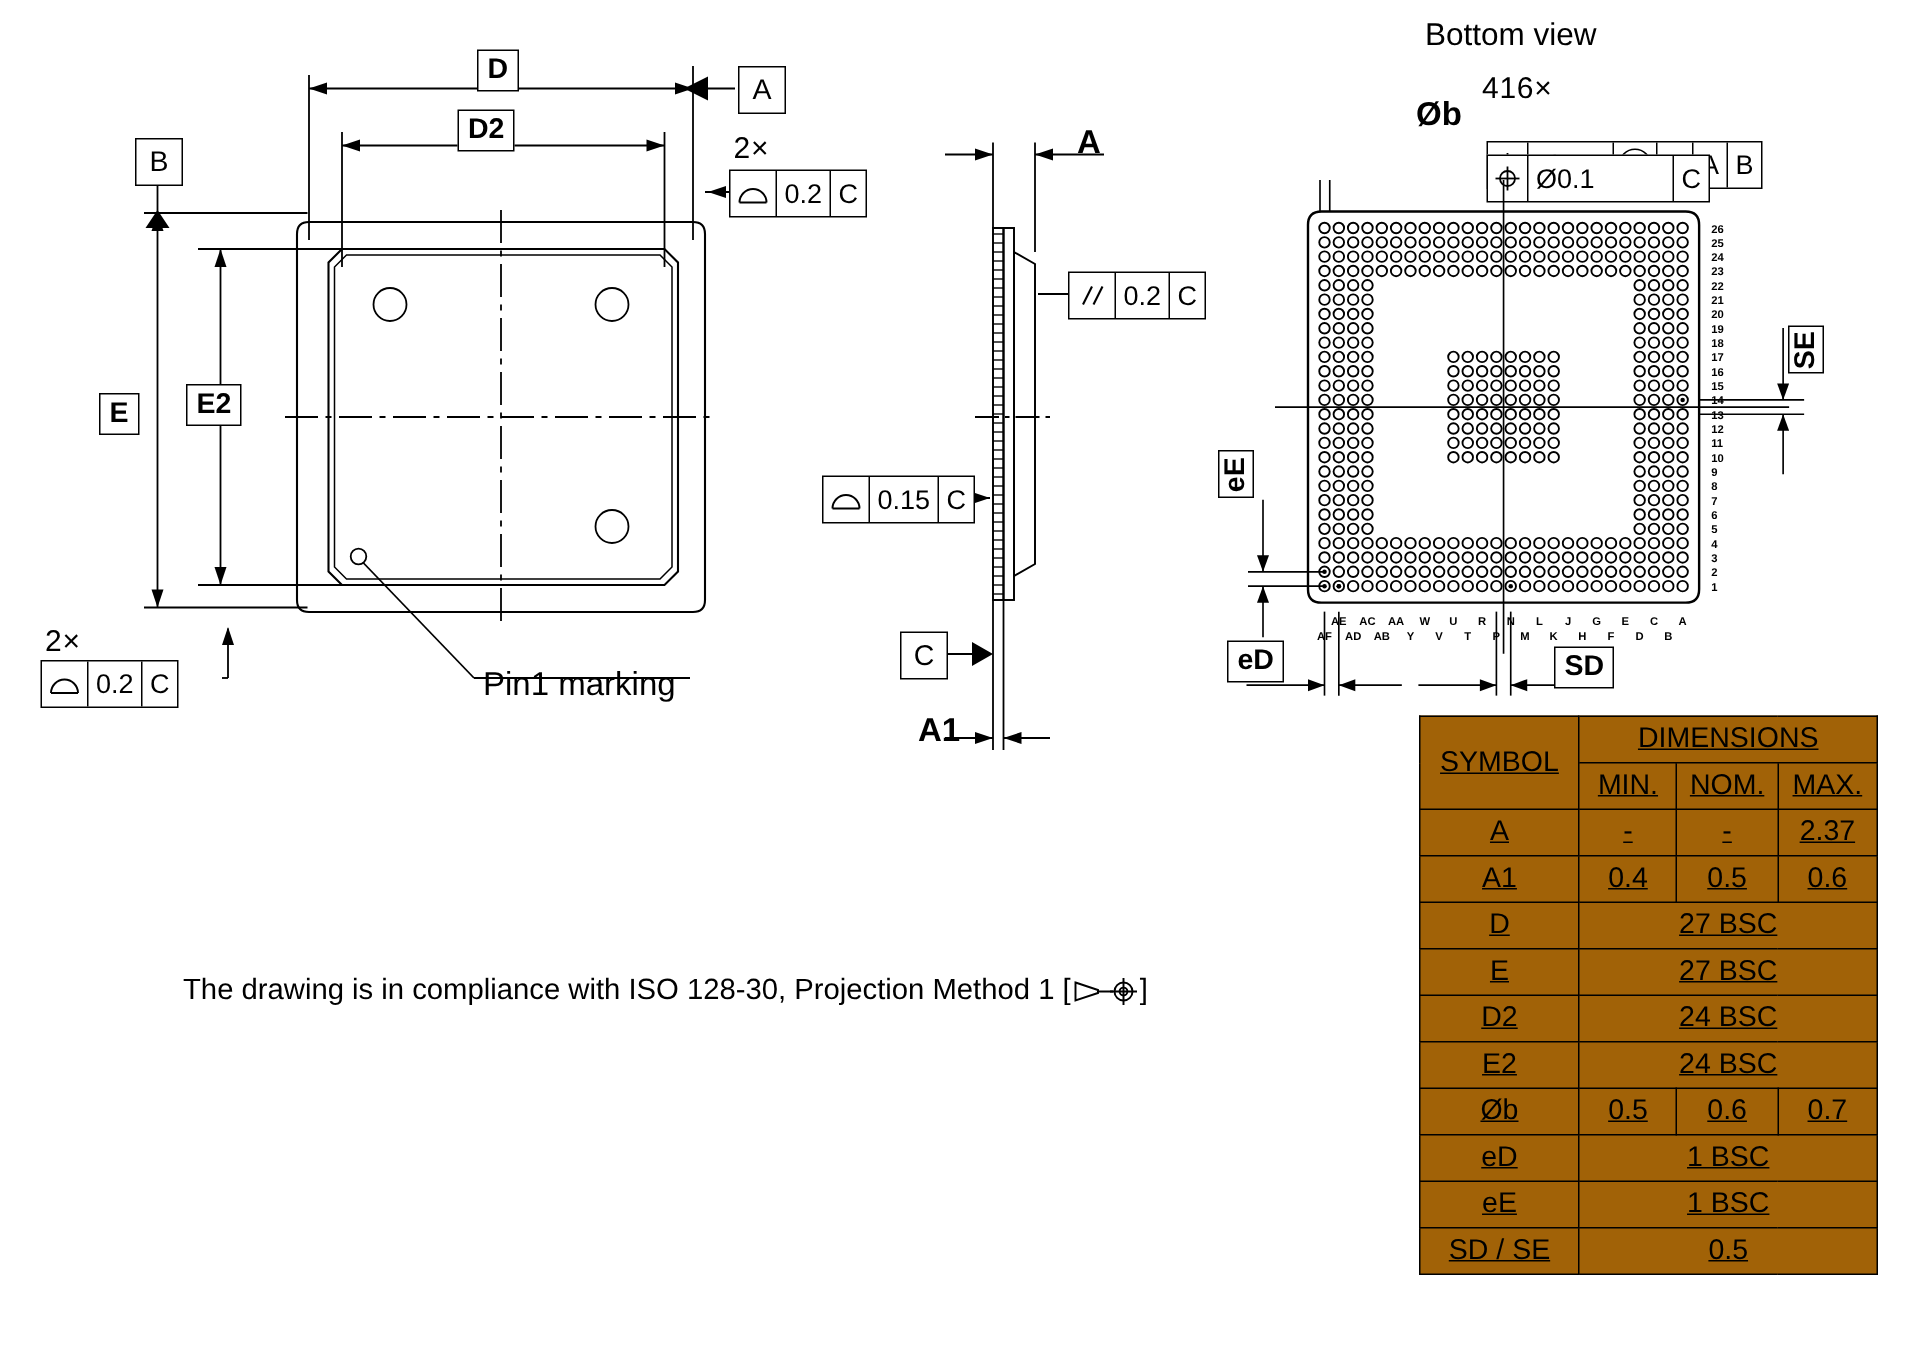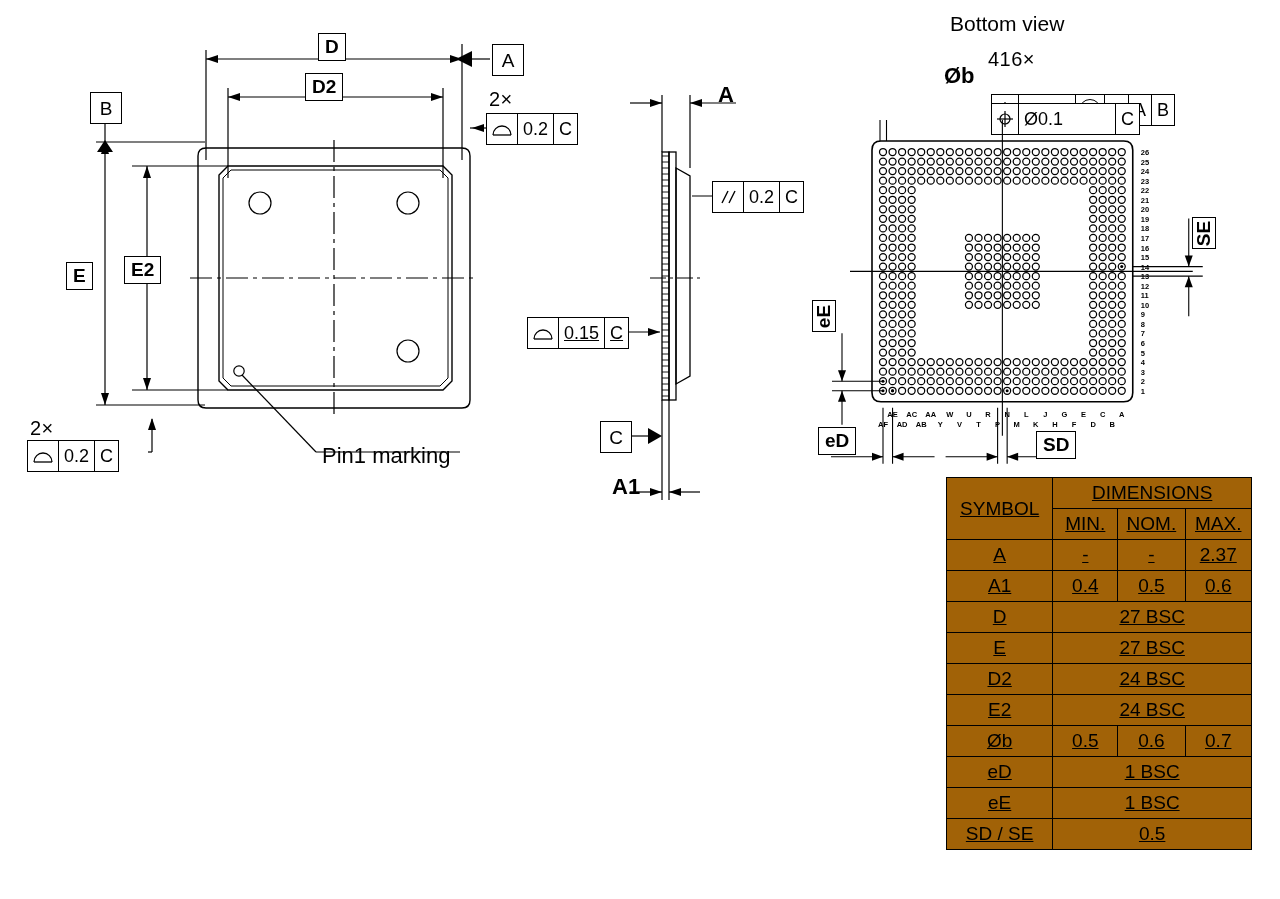--- a/index.html
+++ b/index.html
@@ -250,21 +250,21 @@
   <div class="sym">
     <svg width="22" height="16" viewBox="0 0 22 16">
         <line x1="5" y1="14" x2="11" y2="2" stroke="#000" stroke-width="1.4"></line>
         <line x1="12" y1="14" x2="18" y2="2" stroke="#000" stroke-width="1.4"></line>
       </svg>
   </div>
   <div>0.2</div>
   <div>C</div>
 </div>
 
-<div class="fcf" style="left:527px;top:317px;text-decoration:underline;">
+<div class="fcf" style="left:548px;top:317px;">
   <div class="sym">
     <svg width="22" height="16" viewBox="0 0 22 16">
         <path d="M2,14 A9,9 0 0 1 20,14" fill="none" stroke="#000" stroke-width="1.3"></path>
         <line x1="2" y1="14" x2="20" y2="14" stroke="#000" stroke-width="1.3"></line>
       </svg>
   </div>
   <div>0.15</div>
   <div>C</div>
 </div>
 
@@ -824,20 +824,33 @@
 <div class="boxlbl" style="left:812px;top:300px;width:22px;height:30px;padding:0;">
   <span class="rot90">eE</span>
 </div>
 <div class="boxlbl" style="left:818px;top:427px;">eD</div>
 <div class="boxlbl" style="left:1036px;top:431px;">SD</div>
 <div class="boxlbl" style="left:1192px;top:217px;width:22px;height:30px;padding:0;">
   <span class="rot90">SE</span>
 </div>
 
 <div class="notes" style="left:122px;top:646px;">
+  <div>
+    <span>The drawing is in compliance with ISO 128-30, Projection Method 1 [</span><span style="display:inline-block;vertical-align:-5px;">
+      <svg width="46" height="20" viewBox="0 0 46 20">
+          <g fill="none" stroke="#000" stroke-width="1.3">
+        <path d="M3,4 L18,9 L18,11 L3,16 Z"></path>
+        <line x1="18" y1="10" x2="28" y2="10"></line>
+        <circle cx="35" cy="10" r="6"></circle>
+            <circle cx="35" cy="10" r="2.6"></circle>
+        <line x1="35" y1="1" x2="35" y2="19"></line>
+            <line x1="26" y1="10" x2="44" y2="10"></line>
+      </g>
+        </svg></span><span>]</span>
+  </div>
 </div>
 
 <table class="dims" style="left:946px;top:477px;width:306px;">
   <thead>
     <tr>
       <th rowspan="2" style="width:108px;">SYMBOL</th>
       <th colspan="3">DIMENSIONS</th>
     </tr>
     <tr>
       <th style="width:66px;margin-top:24px;">MIN.</th>

